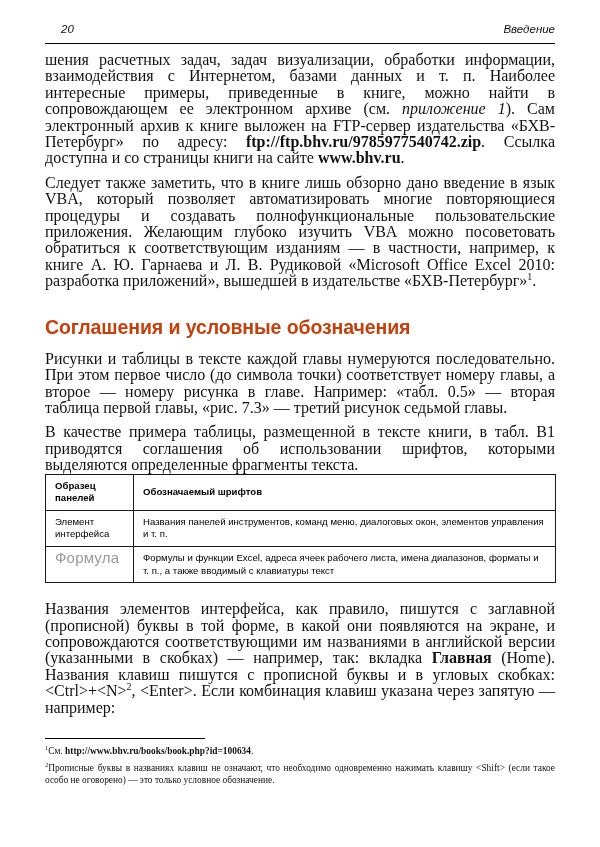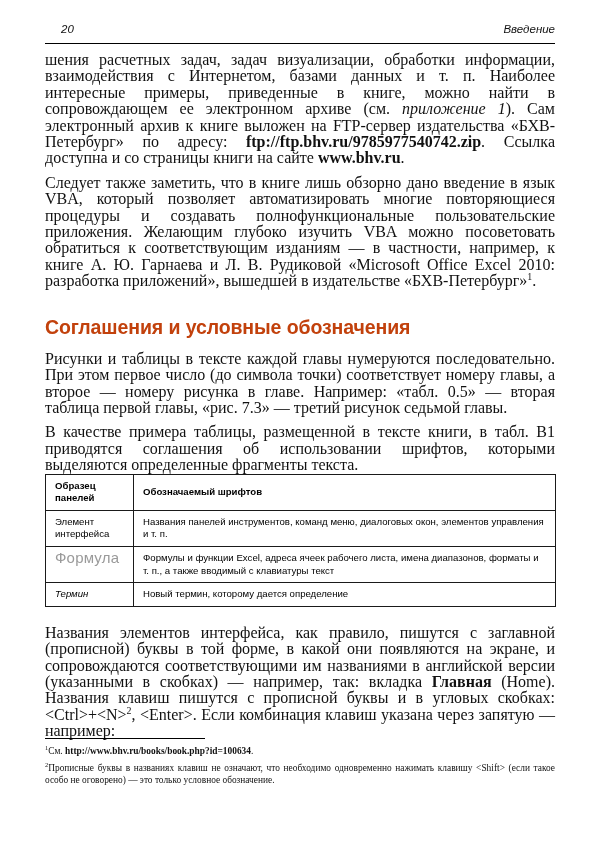--- a/index.html
+++ b/index.html
@@ -190,24 +190,20 @@
       </thead>
       <tbody>
         <tr>
           <td class="sample-bold">Элемент интерфейса</td>
           <td class="desc">Названия панелей инструментов, команд меню, диалоговых окон, элементов управления и т. п.</td>
         </tr>
         <tr>
           <td class="sample-formula">Формула</td>
           <td class="desc">Формулы и функции Excel, адреса ячеек рабочего листа, имена диапазонов, форматы и т. п., а также вводимый с клавиатуры текст</td>
         </tr>
-        <tr>
-          <td class="sample-term">Термин</td>
-          <td class="desc">Новый термин, которому дается определение</td>
-        </tr>
       </tbody>
     </table>
 
     <p class="body" style="margin-top:18px;"><span>Названия элементов интерфейса, как правило, пишутся с заглавной (прописной) буквы в той форме, в какой они появляются на экране, и сопровождаются соответствующими им названиями в английской версии (указанными в скобках) — например, так: вкладка </span><span class="b">Главная</span><span> (Home). Названия клавиш пишутся с прописной буквы и в угловых скобках: &lt;Ctrl&gt;+&lt;N&gt;</span><sup>2</sup><span>, &lt;Enter&gt;. Если комбинация клавиш указана через запятую — например:</span></p>
 
   </div>
 
   <div class="footnotes">
     <div class="footnote-rule"></div>
     <p class="footnote"><sup>1</sup><span>См. </span><span class="b">http://www.bhv.ru/books/book.php?id=100634</span><span>.</span></p>

